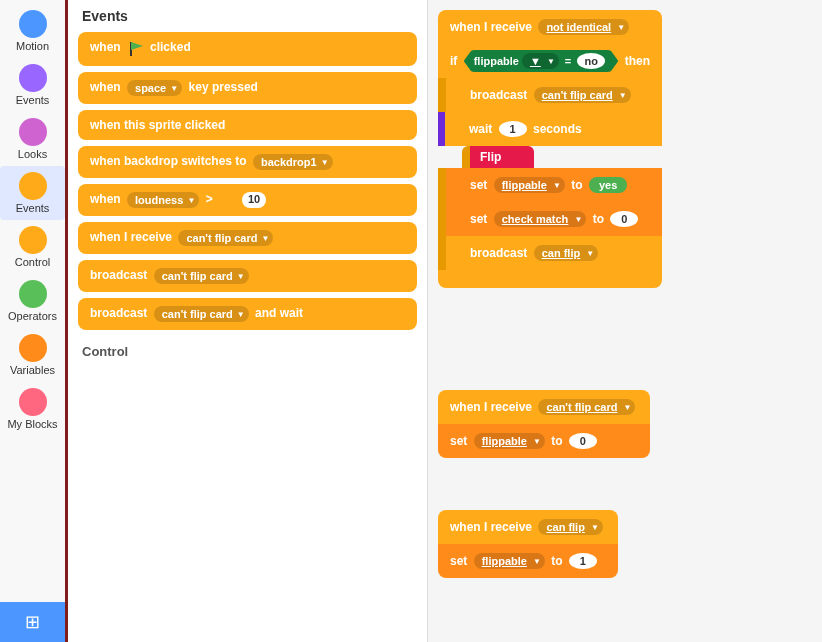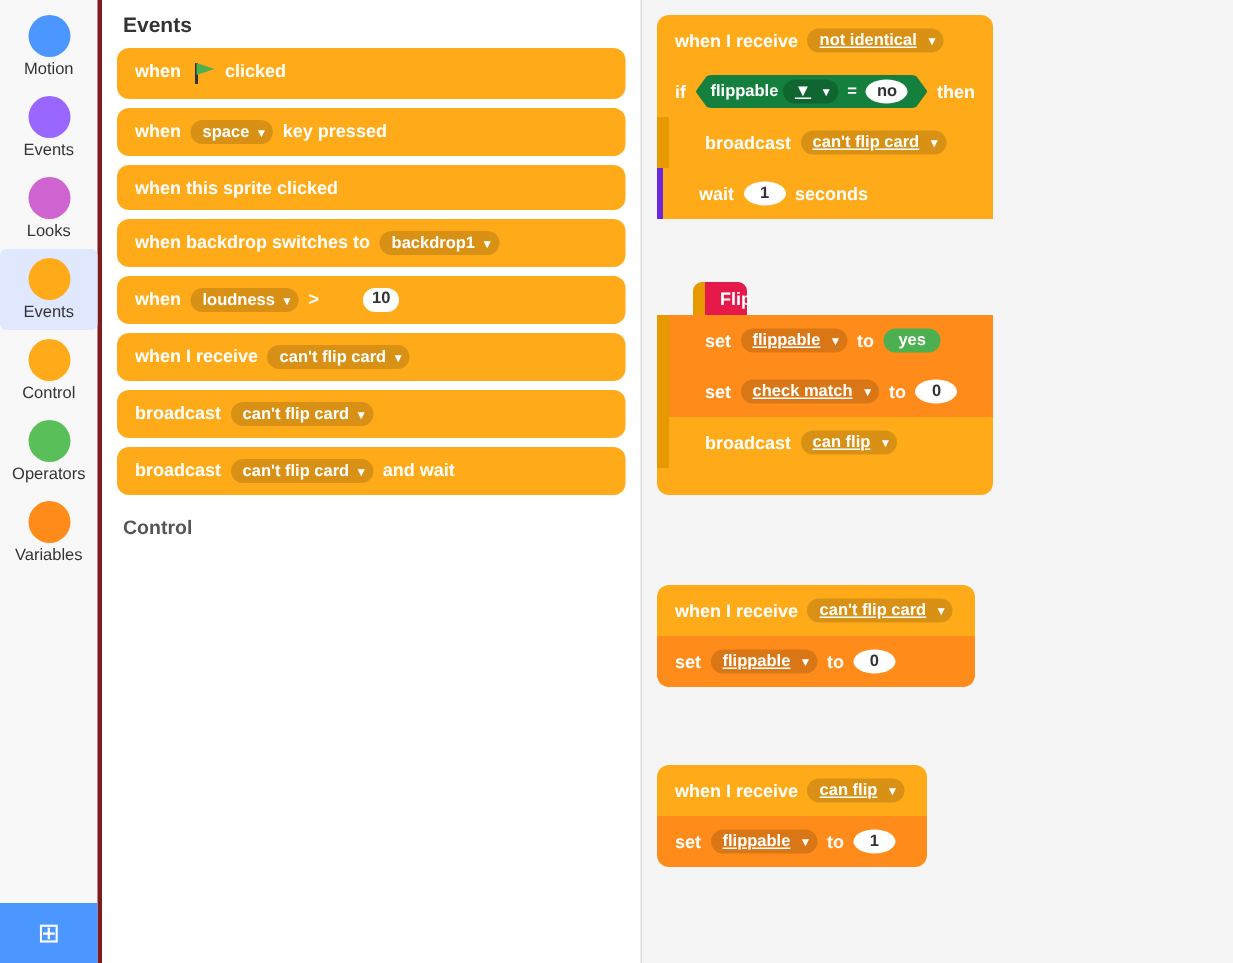--- a/index.html
+++ b/index.html
@@ -200,20 +200,24 @@
     <span>Control</span>
   </div>
   <div class="sidebar-item">
     <div class="sidebar-dot" style="background:#59c059;"></div>
     <span>Operators</span>
   </div>
   <div class="sidebar-item">
     <div class="sidebar-dot" style="background:#ff8c1a;"></div>
     <span>Variables</span>
   </div>
+  <div class="sidebar-item">
+    <div class="sidebar-dot" style="background:#ff6680;"></div>
+    <span>My Blocks</span>
+  </div>
 
   <div id="bottom-toolbar" style="position:relative;width:100%;height:40px;background:#4c97ff;margin-top:auto;display:flex;align-items:center;justify-content:center;">
     <span style="color:white;font-size:18px;">⊞</span>
   </div>
 </div>
 
 <div id="block-panel">
   <div class="panel-title">Events</div>
 
   <div class="panel-block">
@@ -286,27 +290,27 @@
         <span class="c-input-round">no</span>
       </span>
       <span>&nbsp;then</span>
     </div>
 
     <div style="background:#ffab19;padding:5px 12px 5px 24px;display:flex;align-items:center;font-size:12px;font-weight:600;color:white;min-height:34px;border-left:8px solid #e69900;">
       <span>broadcast&nbsp;</span>
       <span class="c-dropdown">can't flip card</span>
     </div>
 
-    <div style="background:#ffab19;padding:5px 9px 5px 24px;display:flex;align-items:center;font-size:12px;font-weight:600;color:white;min-height:34px;border-left:4px solid #6d28d9;">
+    <div style="background:#ffab19;padding:5px 9px 5px 24px;display:flex;align-items:center;font-size:12px;font-weight:600;color:white;min-height:34px;border-left:7px solid #6d28d9;">
       <span>wait&nbsp;</span>
       <span class="c-input-round">1</span>
       <span>&nbsp;seconds</span>
     </div>
 
-    <div style="background:#e6194b;border-radius:6px 6px 0 0;padding:4px 10px;font-size:12px;font-weight:700;color:white;display:inline-block;width:36px;margin-left:24px;border-left:8px solid #e69900;margin-top:42px;">Flip</div>
+    <div style="background:#e6194b;border-radius:6px 6px 0 0;padding:4px 10px;font-size:12px;font-weight:700;color:white;display:inline-block;width:72px;margin-left:24px;border-left:8px solid #e69900;">Flip</div>
 
     <div style="background:#ff8c1a;padding:5px 12px 5px 24px;display:flex;align-items:center;font-size:12px;font-weight:600;color:white;min-height:34px;border-left:8px solid #e69900;">
       <span>set&nbsp;</span>
       <span class="c-dropdown">flippable</span>
       <span>&nbsp;to&nbsp;</span>
       <span style="background:#4caf50;border-radius:12px;padding:2px 10px;font-size:11px;color:white;display:inline-block;margin:0 3px;">yes</span>
     </div>
 
     <div style="background:#ff8c1a;padding:5px 12px 5px 24px;display:flex;align-items:center;font-size:12px;font-weight:600;color:white;min-height:34px;border-left:8px solid #e69900;">
       <span>set&nbsp;</span>

